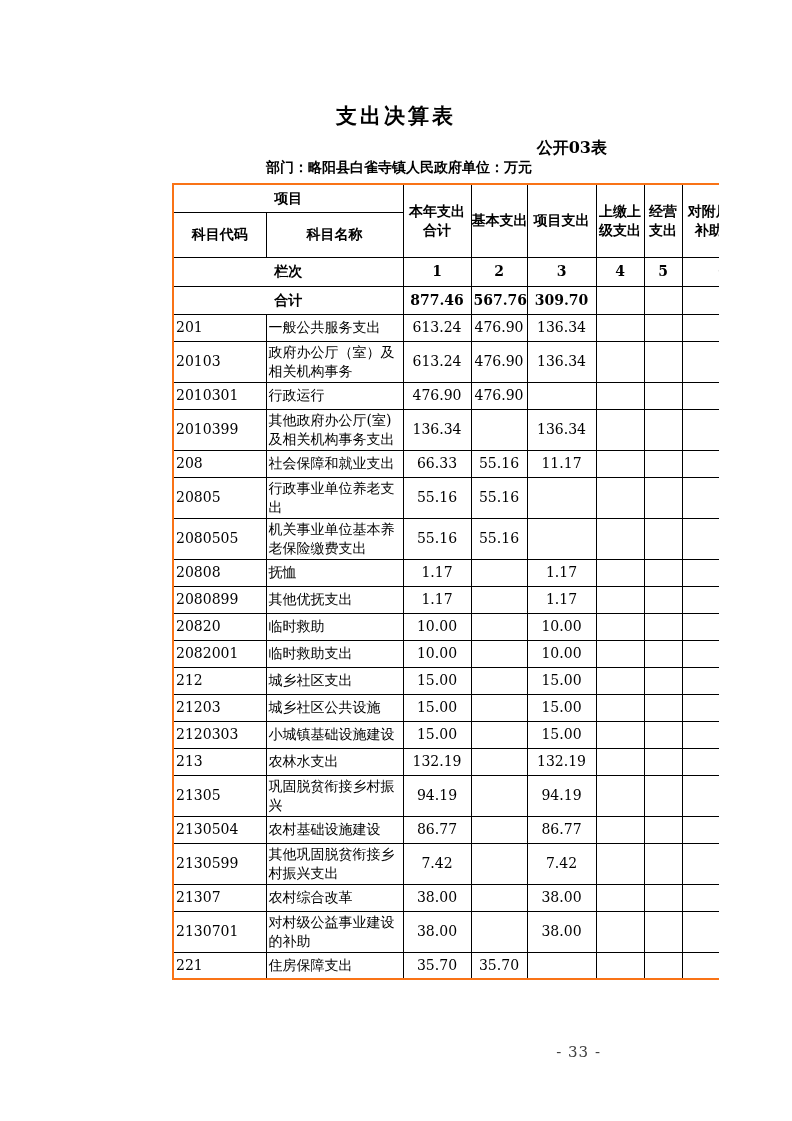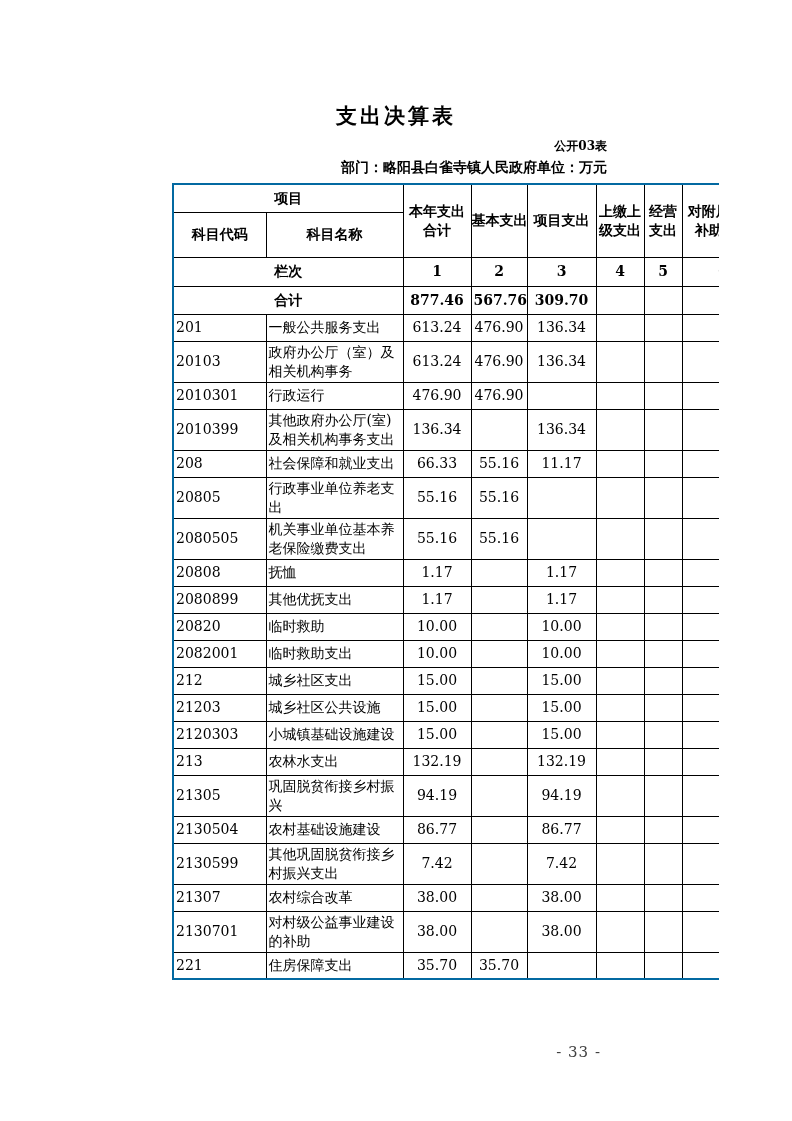--- a/index.html
+++ b/index.html
@@ -8,31 +8,31 @@
     background:#ffffff; color:#000;
     font-family:"DejaVu Serif","Liberation Serif",serif;
     overflow:hidden;
   }
   .doc-title {
     position:absolute; top:102px; left:0; width:100%;
     text-align:center; font-size:21px; font-weight:bold; letter-spacing:3px;
   }
   .meta-pubtable {
     position:absolute; top:138px; right:112px;
-    font-size:12px; font-weight:bold;
+    font-size:16px; font-weight:bold;
   }
   .meta-line {
     position:absolute; top:159px; left:118px; right:112px;
-    display:flex; justify-content:flex-end;
+    display:flex; justify-content:center;
     font-size:14px; font-weight:bold;
   }
   table.fin {
     position:absolute; top:183px; left:99px; width:591px;
     border-collapse:collapse; table-layout:fixed;
-    border:2px solid #0369a1;
+    border:2px solid #f97316;
   }
   table.fin th, table.fin td {
     border:1px solid #000;
     font-size:14px; line-height:19px;
     padding:1px 2px;
     overflow:hidden;
     vertical-align:middle;
   }
   table.fin th { font-weight:bold; text-align:center; white-space:nowrap; padding:1px 0; }
   tr.hdr-1 { height:28px; }

